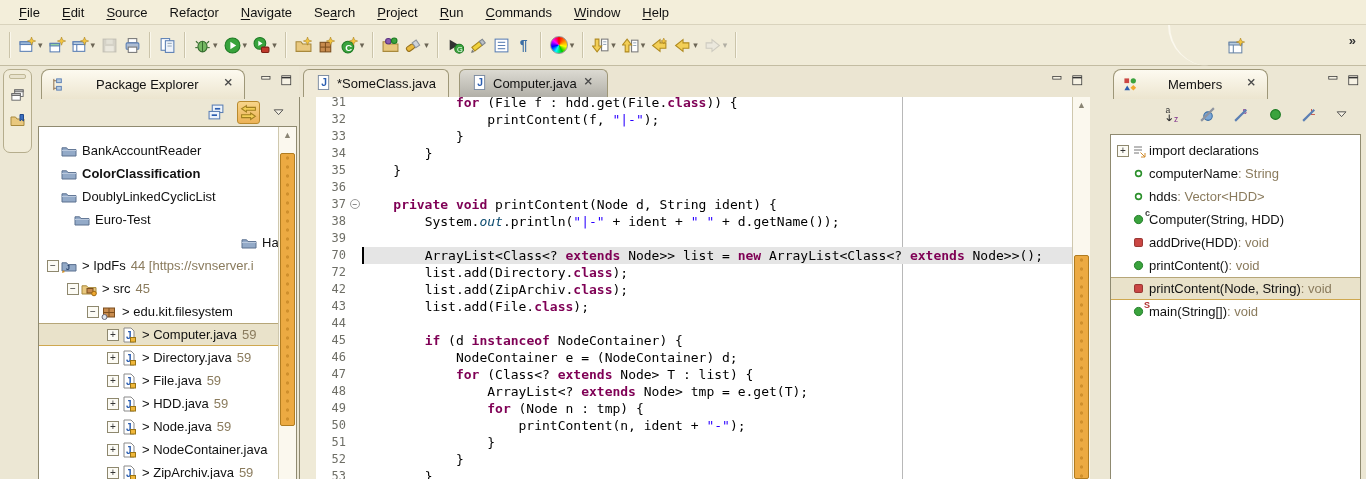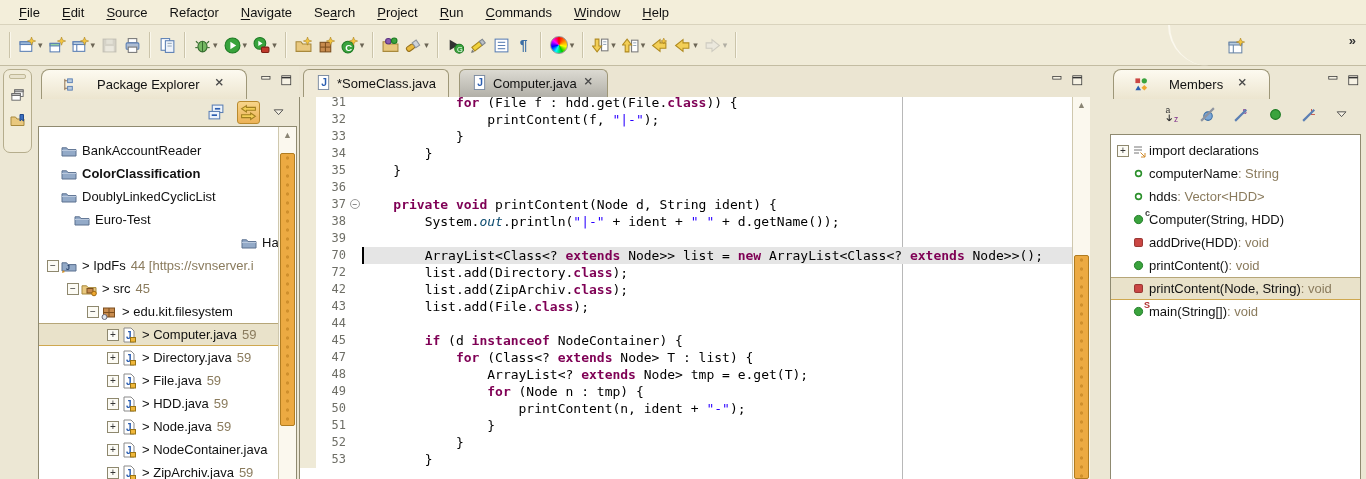--- a/index.html
+++ b/index.html
@@ -31,22 +31,22 @@
   #tb-overflow{position:absolute;right:10px;top:8px;font-size:13px;font-weight:bold;color:#333;}
   
   #fastview{position:absolute;left:0;top:66px;width:36px;bottom:0;background:#ece7d4;}
   #fv-box{position:absolute;left:3px;top:3px;width:27px;height:82px;border:1px solid #b5ad8d;
           border-radius:7px;background:#f1ecd9;}
   #fv-handle{margin:4px 5px 2px 5px;height:3px;border:1px solid #c0b896;border-radius:2px;background:#e8e2cc;}
   .fv-icon{display:flex;justify-content:center;margin-top:9px;}
   
   .panel{position:absolute;top:66px;bottom:0;}
   #pe{left:36px;width:263px;} #editor{left:299px;width:791px;} #members{left:1108px;width:258px;}
-  .ptab{position:absolute;left:5px;top:3px;height:29px;display:flex;align-items:center;gap:14px;
-        padding:0 20px;border:1px solid #9e9778;border-bottom:none;border-radius:8px 8px 0 0;
+  .ptab{position:absolute;left:5px;top:3px;height:29px;display:flex;align-items:center;gap:24px;
+        padding:0 9px;border:1px solid #9e9778;border-bottom:none;border-radius:8px 8px 0 0;
         background:linear-gradient(#fdfaf0,#ece5cf);font-size:13px;white-space:nowrap;}
   .pminmax{position:absolute;right:6px;top:9px;display:flex;gap:8px;}
   .mmbtn svg{display:block;}
   
   #pe-tools{position:absolute;top:33px;right:10px;height:26px;display:flex;gap:9px;align-items:center;}
   .pressed{background:linear-gradient(#f7d489,#ecb257);border:1px solid #b98a2e;border-radius:3px;padding:2px;}
   #pe-body{position:absolute;top:60px;left:2px;right:2px;bottom:0;background:#fff;
            border:1px solid #8f8a70;border-bottom:none;overflow:hidden;}
   #pe-rows{position:absolute;left:0;top:12px;right:0;}
   .trow{display:flex;align-items:center;height:23px;font-size:13px;white-space:nowrap;box-sizing:border-box;}
@@ -681,20 +681,26 @@
           <span class="ct"></span>
         </div>
         <div class="crow">
           <span class="ann"></span>
           <span class="ln">45</span>
           <span class="fold"></span>
           <span class="ct">        <span class="k">if</span><span> (d </span><span class="k">instanceof</span><span> NodeContainer) {</span></span>
         </div>
         <div class="crow">
           <span class="ann"></span>
+          <span class="ln">46</span>
+          <span class="fold"></span>
+          <span class="ct">            <span>NodeContainer e = (NodeContainer) d;</span></span>
+        </div>
+        <div class="crow">
+          <span class="ann"></span>
           <span class="ln">47</span>
           <span class="fold"></span>
           <span class="ct">            <span class="k">for</span><span> (Class&lt;? </span><span class="k">extends</span><span> Node&gt; T : list) {</span></span>
         </div>
         <div class="crow">
           <span class="ann"></span>
           <span class="ln">48</span>
           <span class="fold"></span>
           <span class="ct">                <span>ArrayList&lt;? </span><span class="k">extends</span><span> Node&gt; tmp = e.get(T);</span></span>
         </div>

